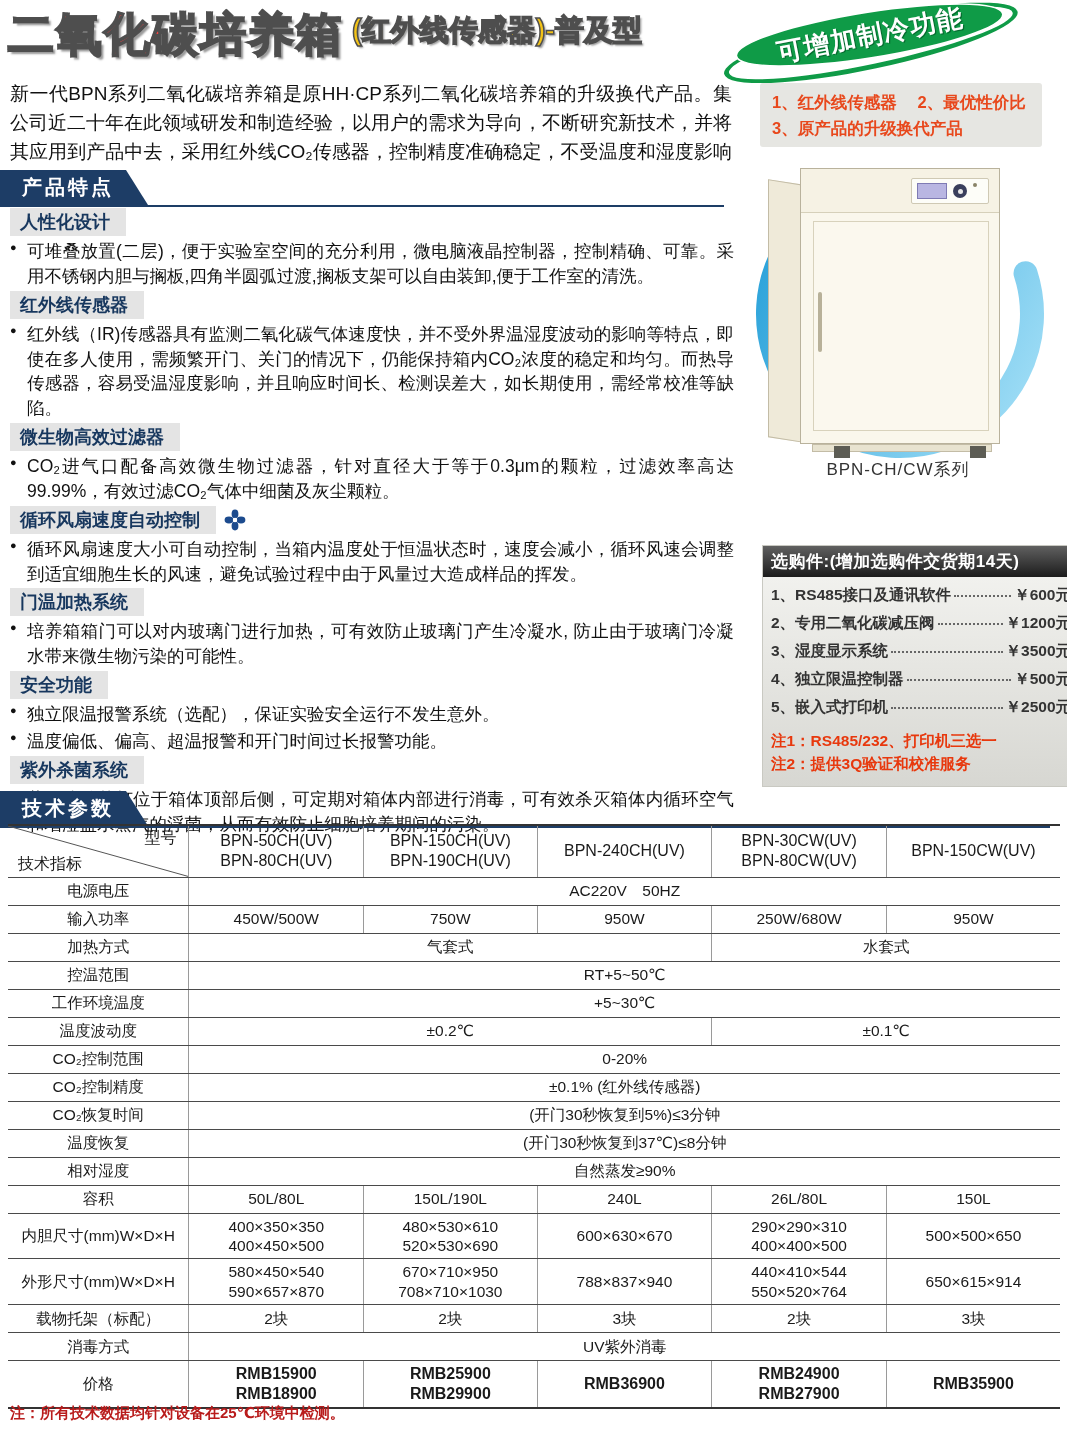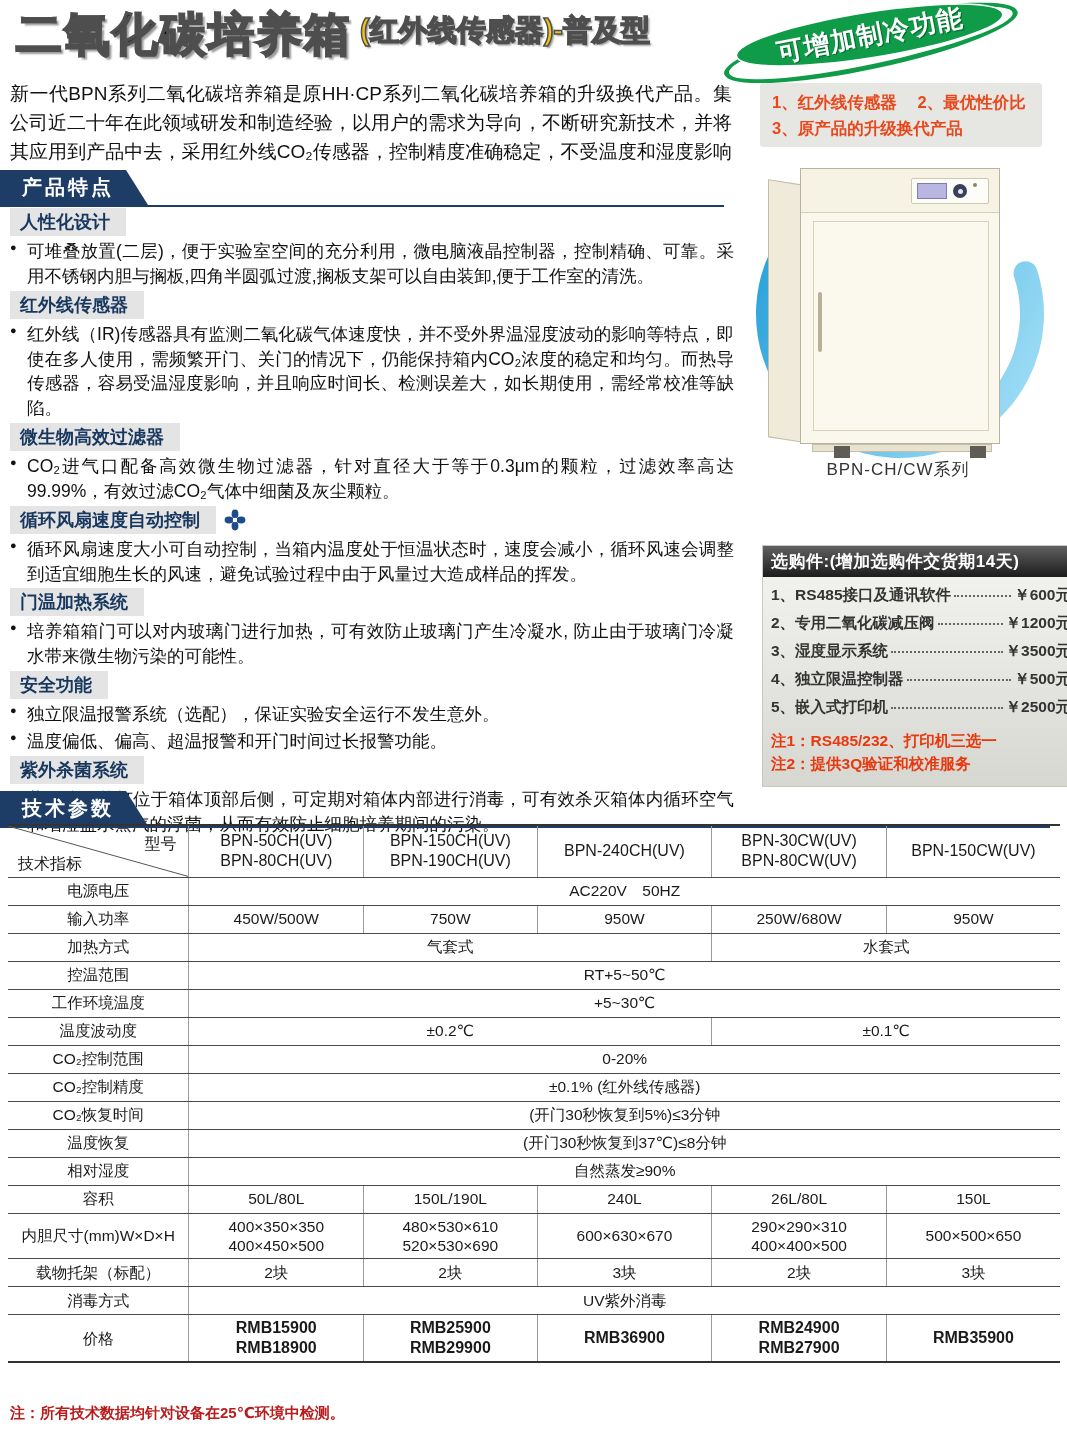--- a/index.html
+++ b/index.html
@@ -6,23 +6,22 @@
   html,body { width:1067px; height:1450px; }
   body {
     position:relative; overflow:hidden; background:#ffffff;
     font-family:"Liberation Sans","DejaVu Sans",sans-serif; color:#1a1a1a;
   }
 
   
   .hdr { position:absolute; top:4px; left:8px; width:1050px; height:66px; }
   .hdr-title {
     display:inline-block; font-size:46px; font-weight:bold; letter-spacing:2px;
-    color:#000000; -webkit-text-stroke:2px #4e4e4e;
+    color:#ef4444; -webkit-text-stroke:2px #4e4e4e;
     text-shadow:3px 3px 2px #9a9a9a, -1px -1px 0 #6a6a6a;
-    margin-left:8px;
   }
   .hdr-sub {
     display:inline-block; font-size:29px; font-weight:bold; margin-left:8px; vertical-align:10px;
     color:#f3c317; -webkit-text-stroke:1.5px #4e4e4e; text-shadow:2px 2px 2px #9a9a9a;
   }
   .badge-wrap { position:absolute; left:718px; top:2px; width:300px; height:62px; transform:rotate(-9deg); }
   .badge-ring { position:absolute; left:-6px; top:10px; width:300px; height:52px; border:5px solid #0f9b47; border-radius:50%; transform:rotate(-3deg); }
   .badge-oval {
     position:absolute; left:8px; top:4px; width:272px; height:48px; background:#0f9b47;
     border:2px solid #ffffff; border-radius:50%; display:flex; align-items:center; justify-content:center;
@@ -106,21 +105,21 @@
     white-space:pre-line; overflow:hidden;
   }
   tr > *:first-child { border-left:none; }
   tr > *:last-child { border-right:none; }
   table { border-top:2px solid #333; border-bottom:2px solid #333; }
   tr.h-row th { height:52px; font-size:16px; }
   tr.single td, tr.single th { height:28px; }
   tr.double td, tr.double th { height:43px; }
   th.corner { position:relative; }
   th.corner svg { position:absolute; left:0; top:0; width:100%; height:100%; }
-  .corner-top { position:absolute; top:8px; right:12px; font-size:16px; }
+  .corner-top { position:absolute; top:2px; right:12px; font-size:16px; }
   .corner-bottom { position:absolute; bottom:3px; left:10px; font-size:16px; }
   tr.bold-row td { font-weight:bold; font-size:16px; }
 
   .footnote { position:absolute; left:10px; top:1404px; font-size:15px; font-weight:bold; color:#b91c1c; }
 </style>
 </head>
 <body>
 
 <div class="hdr">
   <span class="hdr-title">二氧化碳培养箱</span><span class="hdr-sub">(红外线传感器)-普及型</span>
@@ -368,20 +367,31 @@
           <th class="lbl">内胆尺寸(mm)W×D×H</th>
           <td>400×350×350
 400×450×500</td>
           <td>480×530×610
 520×530×690</td>
           <td>600×630×670</td>
           <td>290×290×310
 400×400×500</td>
           <td>500×500×650</td>
         </tr>
+        <tr class="double">
+          <th class="lbl">外形尺寸(mm)W×D×H</th>
+          <td>580×450×540
+590×657×870</td>
+          <td>670×710×950
+708×710×1030</td>
+          <td>788×837×940</td>
+          <td>440×410×544
+550×520×764</td>
+          <td>650×615×914</td>
+        </tr>
         <tr class="single">
           <th class="lbl">载物托架（标配）</th>
           <td>2块</td>
           <td>2块</td>
           <td>3块</td>
           <td>2块</td>
           <td>3块</td>
         </tr>
         <tr class="single">
           <th class="lbl">消毒方式</th>

